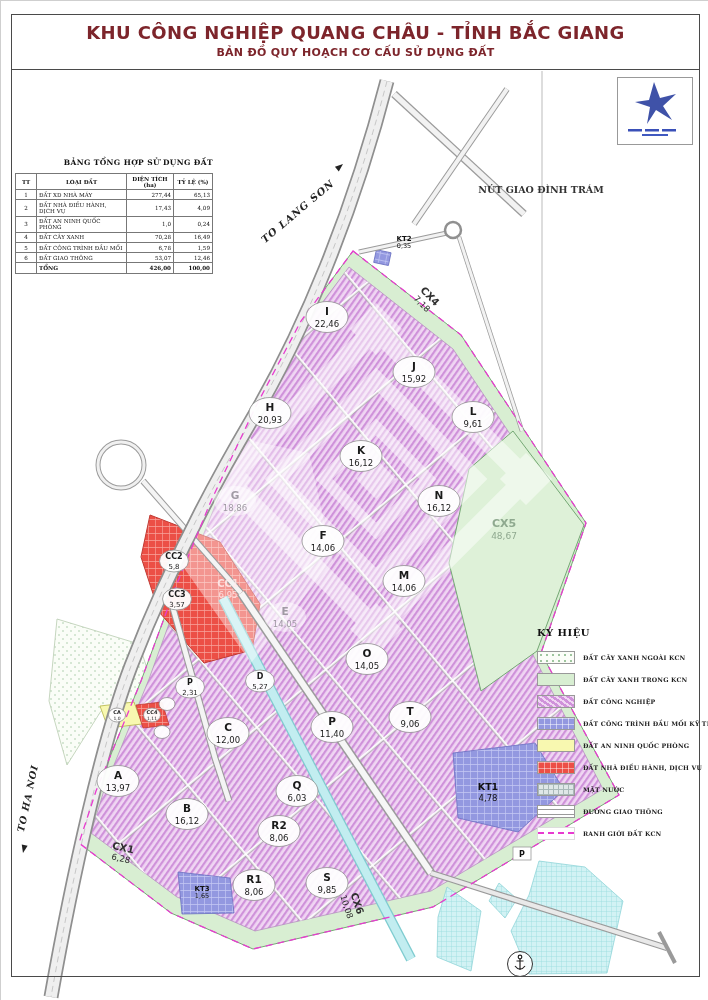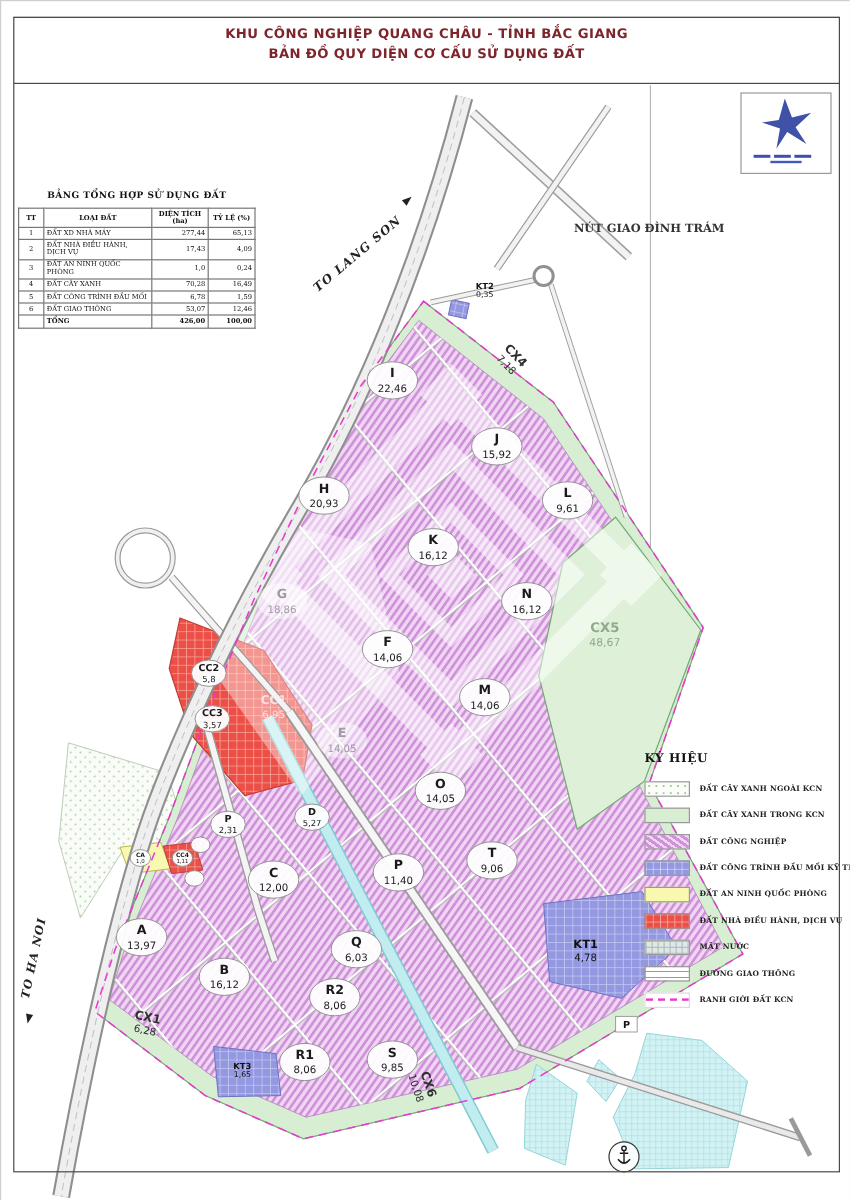--- a/index.html
+++ b/index.html
@@ -2,26 +2,26 @@
 <html><head>
 <meta charset="utf-8">
 <style>
   html,body{margin:0;padding:0;background:#f4f4f4;}
   .page{position:relative;width:708px;height:1000px;background:#fff;border:1px solid #cfcfcf;
         font-family:"DejaVu Sans",sans-serif;overflow:hidden;}
   .sheet-border{position:absolute;left:10px;top:13px;width:687px;height:961px;
         border:1px solid #4a4a4a;z-index:2;pointer-events:none;}
   .title-block{position:absolute;left:10px;top:13px;width:687px;height:54px;
         border:1px solid #4a4a4a;text-align:center;z-index:3;background:#fff;}
-  .title-main{margin-top:7px;font-size:11px;font-weight:bold;letter-spacing:.4px;color:#7d252b;}
+  .title-main{margin-top:7px;font-size:18px;font-weight:bold;letter-spacing:.4px;color:#7d252b;}
   .title-sub{margin-top:3px;font-size:11px;font-weight:bold;letter-spacing:.3px;color:#7d252b;}
   #map-svg{position:absolute;left:0;top:0;z-index:1;}
   
   #summary{position:absolute;left:14px;top:157px;width:198px;z-index:3;}
-  .tbl-title{text-align:center;font:bold 7.5px "DejaVu Serif",serif;letter-spacing:.4px;
+  .tbl-title{text-align:right;font:bold 7.5px "DejaVu Serif",serif;letter-spacing:.4px;
         margin-bottom:6px;color:#111;}
   #summary table{border-collapse:collapse;width:100%;background:#fff;}
   #summary th,#summary td{border:1px solid #777;font:5.6px "DejaVu Serif",serif;
         padding:1.6px 2px;color:#111;}
   #summary th{font-weight:bold;text-align:center;}
   #summary td.c{text-align:center;}
   #summary td.num{text-align:right;}
   #summary tr.total td{font-weight:bold;}
   
   #legend{position:absolute;left:536px;top:626px;width:178px;z-index:3;}
@@ -347,21 +347,21 @@
         <g transform="translate(161,731)">
           <ellipse rx="8" ry="6.5" fill="#fff" stroke="#8b8b8b" stroke-width="0.8" opacity="0.95"></ellipse>
         </g>
       </g>
   </svg>
 
   <div class="sheet-border"></div>
 
   <div class="title-block">
     <div class="title-main">KHU CÔNG NGHIỆP QUANG CHÂU - TỈNH BẮC GIANG</div>
-    <div class="title-sub">BẢN ĐỒ QUY DIỆN CƠ CẤU SỬ DỤNG ĐẤT</div>
+    <div class="title-sub">BẢN ĐỒ QUY HOẠCH CƠ CẤU SỬ DỤNG ĐẤT</div>
   </div>
 
   <div id="summary">
     <div class="tbl-title">BẢNG TỔNG HỢP SỬ DỤNG ĐẤT</div>
     <table>
       <thead>
           <tr>
             <th style="width: 16px;">TT</th>
             <th>LOẠI ĐẤT</th>
             <th style="width: 42px;">DIỆN TÍCH (ha)</th>

